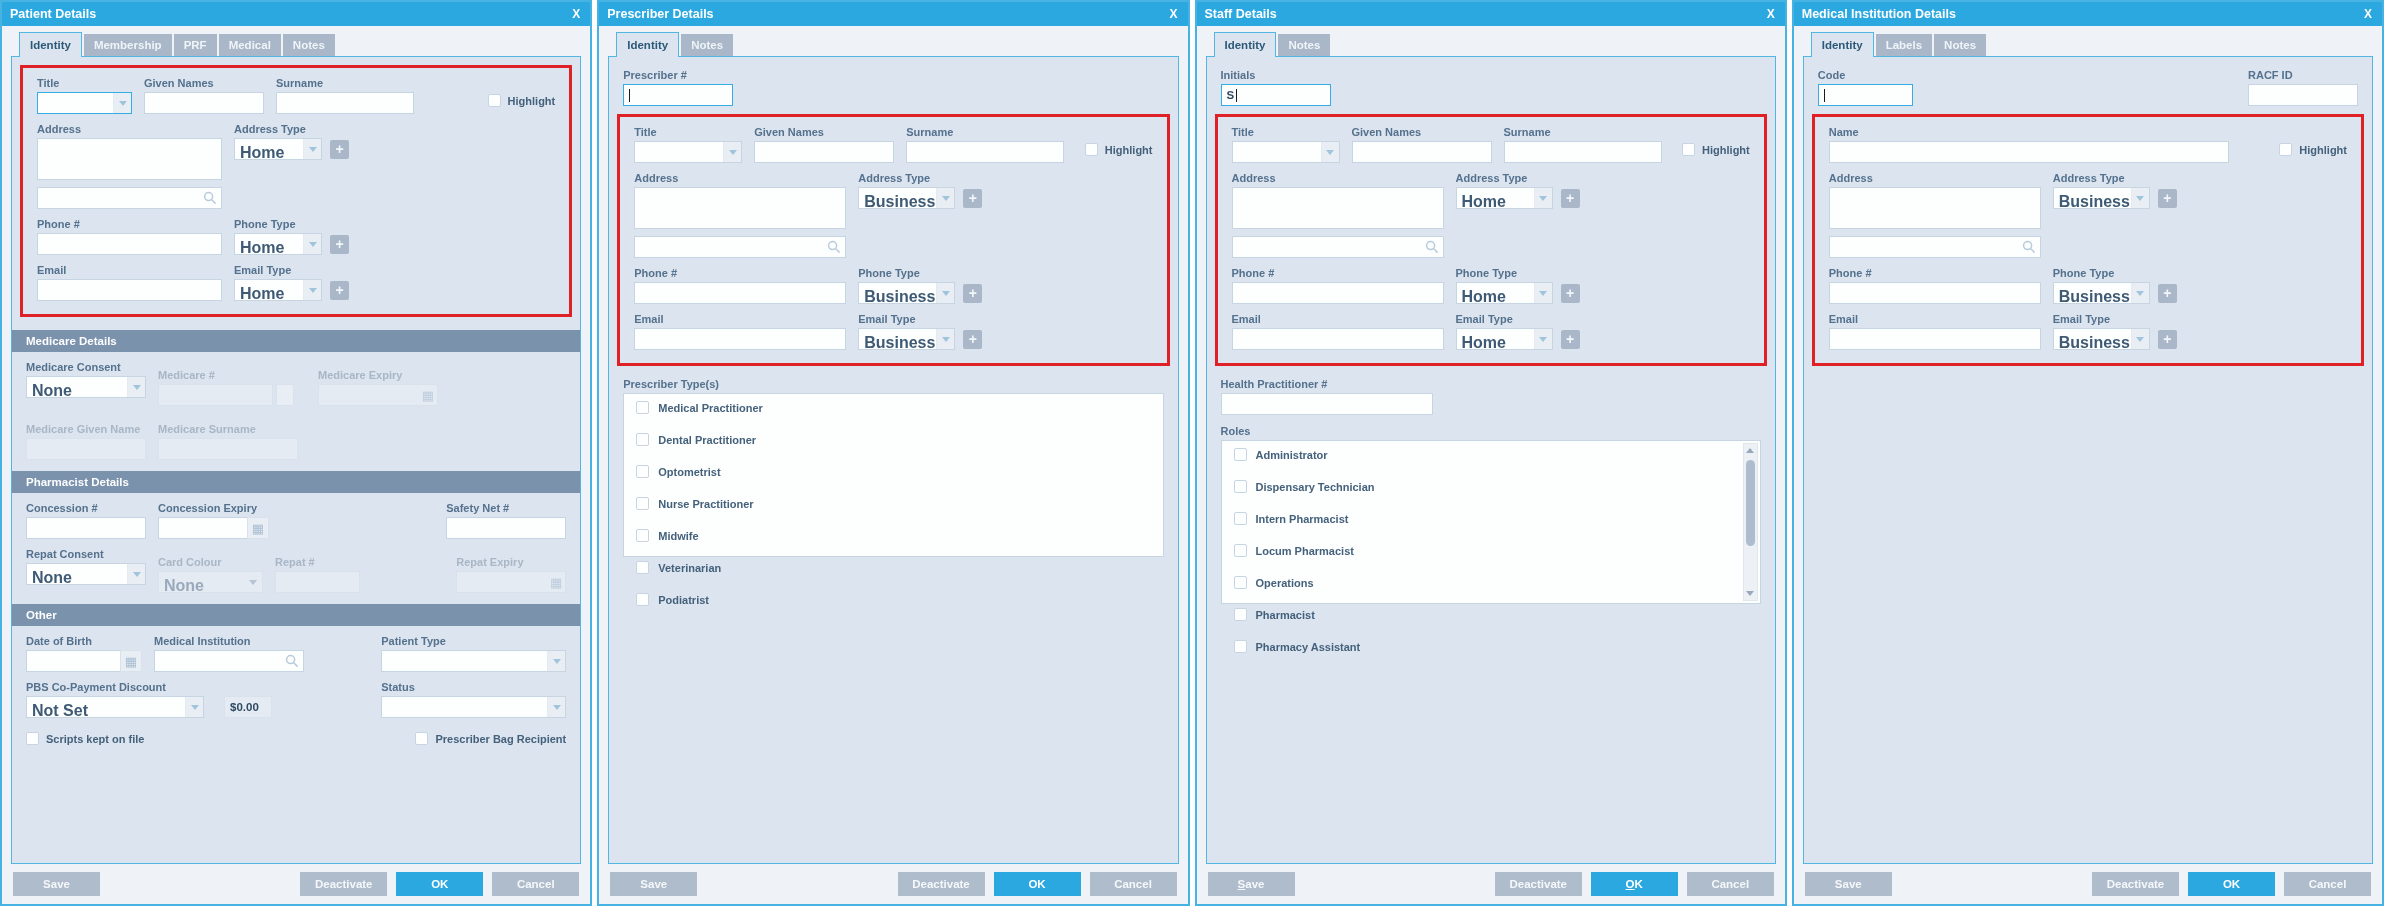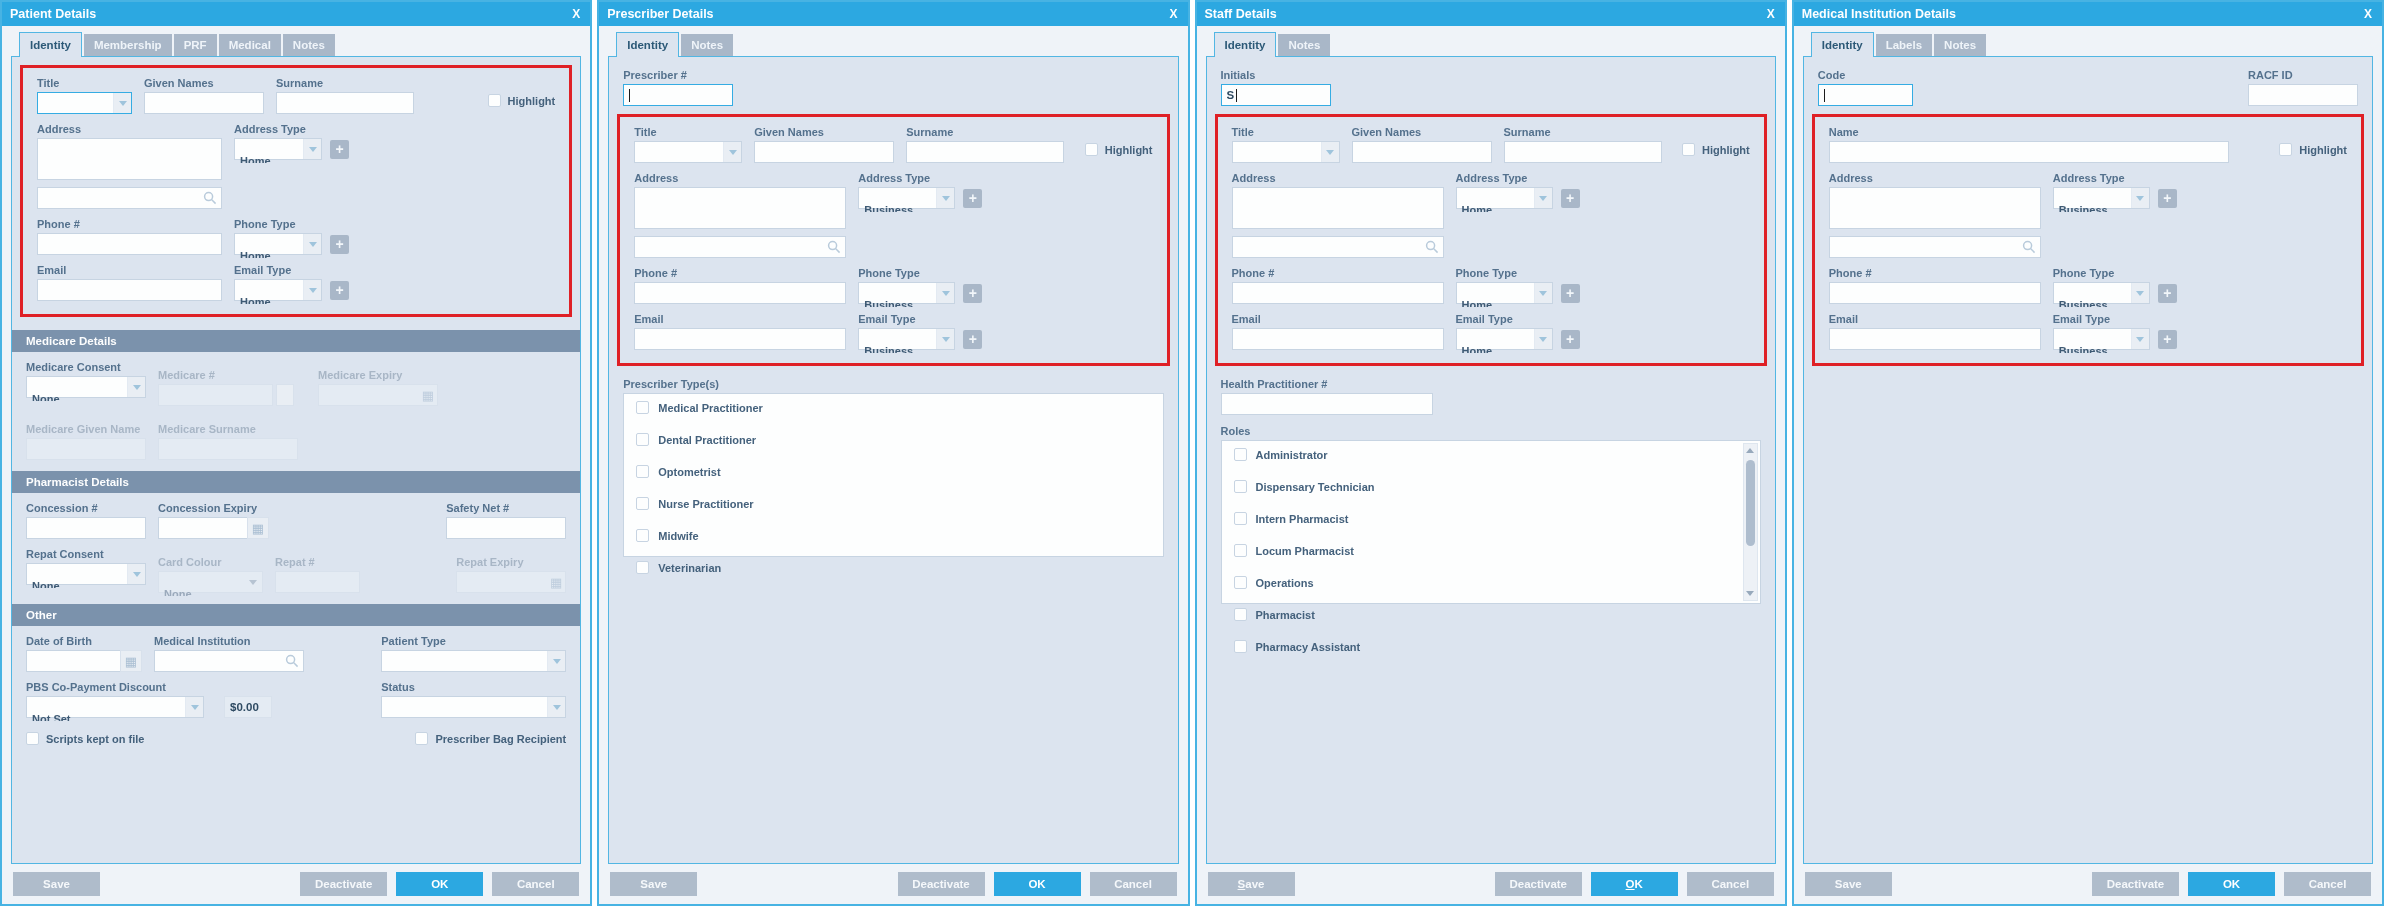--- a/index.html
+++ b/index.html
@@ -27,21 +27,21 @@
   .inp:disabled { background: #E4EBF3; border-color: #D8E1EC; }
   .inp.focus { border: 1px solid #35ACE3; }
   .inp.caret { background-image: linear-gradient(#1c1c1c,#1c1c1c); background-size: 1px 13px; background-position: 5px 4px; background-repeat: no-repeat; }
   .inp.caret2 { background-image: linear-gradient(#1c1c1c,#1c1c1c); background-size: 1px 13px; background-position: 14px 4px; background-repeat: no-repeat; }
   textarea.addr { height: 42px; resize: none; border: 1px solid #C7D4E2; background: #FDFEFE; font-family: inherit; font-size: 11.5px; padding: 2px 5px; }
   .inwrap { position: relative; display: flex; }
   .inwrap .icon-r { position: absolute; right: 5px; top: 50%; transform: translateY(-50%); pointer-events: none; }
   .cal-in { position: absolute; right: 4px; top: 50%; transform: translateY(-50%); color: #BECDDD; font-size: 13px; line-height: 13px; pointer-events: none; }
   .dd { height: 22px; display: flex; border: 1px solid #C7D4E2; background: #FDFEFE; }
   .dd.focus { border-color: #35ACE3; }
-  .ddval { flex: 1; font-size: 11px; color: #3E5A74; font-weight: bold; line-height: 20px; padding: 12px 5px; overflow: hidden; white-space: nowrap; }
+  .ddval { flex: 1; font-size: 16px; color: #3E5A74; font-weight: bold; line-height: 20px; padding: 4px 5px; overflow: hidden; white-space: nowrap; }
   .ddbtn { width: 18px; background: #E9EEF4; display: flex; align-items: center; justify-content: center; border-left: 1px solid #E3EAF2; }
   .ddbtn::after { content: ""; width: 0; height: 0; border-left: 4px solid transparent; border-right: 4px solid transparent; border-top: 5px solid #9FC4DC; }
   .dd.dis { background: #E4EBF3; border-color: #D8E1EC; }
   .dd.dis .ddval { color: #9AA9BB; }
   .dd.dis .ddbtn { background: transparent; border-left: none; }
   .dd.dis .ddbtn::after { border-top-color: #B6C3D2; }
   .hstack { display: flex; align-items: center; gap: 8px; }
   .plus { width: 19px; height: 19px; border: none; background: #A9B7C8; color: #F2F6FA; font-size: 14px; font-weight: bold; border-radius: 2px; line-height: 19px; text-align: center; padding: 0; cursor: default; font-family: inherit; }
   .calbtn { width: 22px; height: 22px; border: 1px solid #D8E1EC; background: #E9EEF4; color: #A9BED2; font-size: 13px; line-height: 19px; text-align: center; padding: 0; margin-left: -1px; cursor: default; }
   .sqbtn { width: 18px; height: 22px; border: 1px solid #D8E1EC; background: #E9EEF4; margin-left: 3px; cursor: default; }
@@ -426,20 +426,24 @@
               <span class="chklbl">Nurse Practitioner</span>
             </div>
           <div class="listitem">
               <span class="chk"></span>
               <span class="chklbl">Midwife</span>
             </div>
           <div class="listitem">
               <span class="chk"></span>
               <span class="chklbl">Veterinarian</span>
             </div>
+          <div class="listitem">
+              <span class="chk"></span>
+              <span class="chklbl">Podiatrist</span>
+            </div>
         </div>
       </div>
       <div class="btnrow">
         <button class="btn">Save</button>
         <div class="spacer"></div>
         <button class="btn">Deactivate</button>
         <button class="btn primary">OK</button>
         <button class="btn">Cancel</button>
       </div>
     </div>

